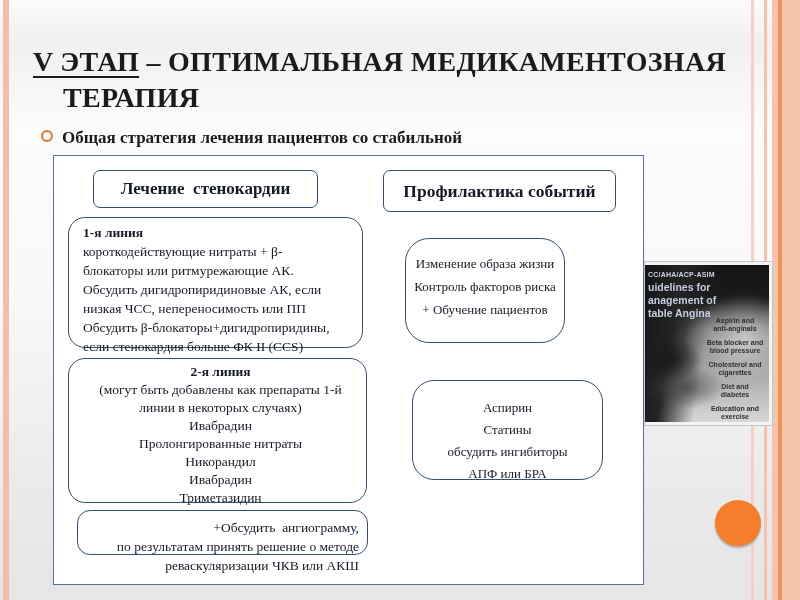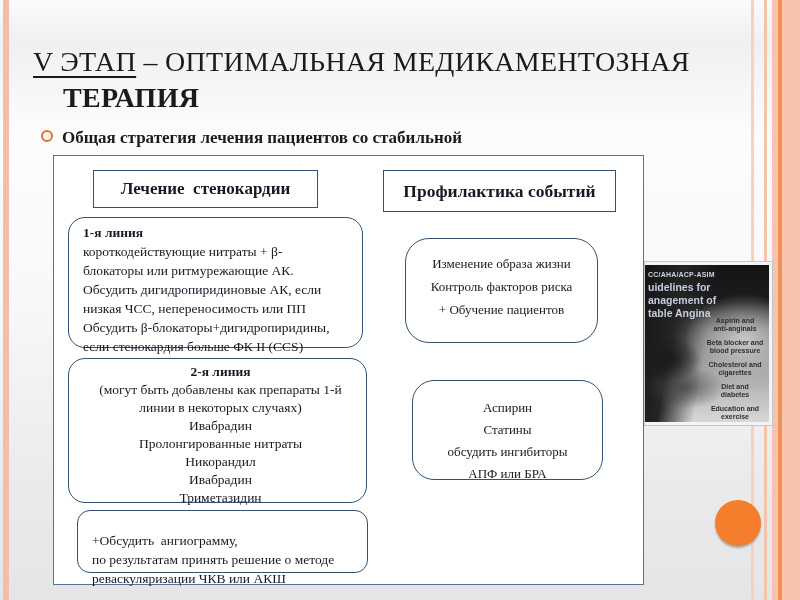--- a/index.html
+++ b/index.html
@@ -11,40 +11,40 @@
     color:#1b1b1b;
   }
   .abs{position:absolute;}
   
   .stripe-left{left:3px;top:0;width:6px;height:600px;background:#f6bca7;}
   .stripe-r-thin1{left:751px;top:0;width:3px;height:600px;background:#f9cfbd;}
   .stripe-r-thin2{left:764px;top:0;width:3px;height:600px;background:#f6c2ae;}
   .stripe-r-band{left:772px;top:0;width:28px;height:600px;background:#f6c4ac;}
   .stripe-r-dark{left:778px;top:0;width:4px;height:600px;background:#ef9154;}
   
-  .title-line1{left:33px;top:46px;font-size:28px;font-weight:400;letter-spacing:.3px;white-space:nowrap;}
+  .title-line1{left:33px;top:46px;font-size:28px;font-weight:700;letter-spacing:.3px;white-space:nowrap;}
   .title-line2{left:63px;top:82px;font-size:28px;font-weight:700;letter-spacing:.3px;}
   .u{text-decoration:underline;text-decoration-thickness:2px;text-underline-offset:5px;}
   
   .bullet-ring{left:41px;top:130px;width:8px;height:8px;border:2px solid #e0722c;border-radius:50%;background:transparent;}
   .bullet-text{left:62px;top:128px;font-size:17px;font-weight:700;white-space:nowrap;}
   
   .container{left:53px;top:155px;width:591px;height:430px;background:#ffffff;border:1.5px solid #54749a;box-sizing:border-box;}
   .rbox{position:absolute;border:1.6px solid #33516f;background:#fff;box-sizing:border-box;color:#151a26;}
-  .hdr{display:flex;align-items:center;justify-content:center;font-weight:700;border-radius:0;white-space:pre;}
+  .hdr{display:flex;align-items:center;justify-content:center;font-weight:700;border-radius:7px;white-space:pre;}
   .hdr-left{left:93px;top:170px;width:225px;height:38px;font-size:17px;}
   .hdr-right{left:383px;top:170px;width:233px;height:42px;font-size:17.5px;}
   .txtbox{font-size:13.5px;line-height:19px;}
   .box1{left:68px;top:217px;width:295px;height:131px;border-radius:17px;padding:5px 8px 0 14px;}
   .box2{left:68px;top:358px;width:299px;height:145px;border-radius:17px;padding:4px 8px 0 14px;line-height:18px;text-align:center;}
-  .box3{left:77px;top:510px;width:291px;height:63px;border-radius:13px;padding:20px 8px 0 14px;}
+  .box3{left:77px;top:510px;width:291px;height:45px;border-radius:13px;padding:7px 8px 0 14px;text-align:right;}
   .boldline{font-weight:700;}
   .prewrap{white-space:pre-wrap;}
   .cbox{text-align:center;}
-  .lifestyle{left:405px;top:238px;width:193px;height:105px;border-radius:24px;padding-top:13px;font-size:13px;line-height:23px;}
+  .lifestyle{left:405px;top:238px;width:160px;height:105px;border-radius:24px;padding-top:13px;font-size:13px;line-height:23px;}
   .prevention{left:412px;top:380px;width:191px;height:100px;border-radius:22px;padding-top:16px;font-size:13px;line-height:22px;}
   
   .gimg{left:645px;top:262px;width:127px;height:163px;background:#f6f6f6;
         border:3px solid #f4f4f4;border-left:none;box-sizing:border-box;
         box-shadow:0 0 0 1px #c6c6c6;}
   .gphoto{position:absolute;left:0;top:0;right:0;bottom:0;overflow:hidden;
     background:
       radial-gradient(45px 32px at 20% 60%, rgba(25,25,25,.9), rgba(25,25,25,0) 70%),
       radial-gradient(55px 30px at 32% 78%, rgba(70,70,70,.8), rgba(70,70,70,0) 72%),
       radial-gradient(80px 62px at 80% 48%, rgba(205,205,205,.95), rgba(205,205,205,0) 75%),

